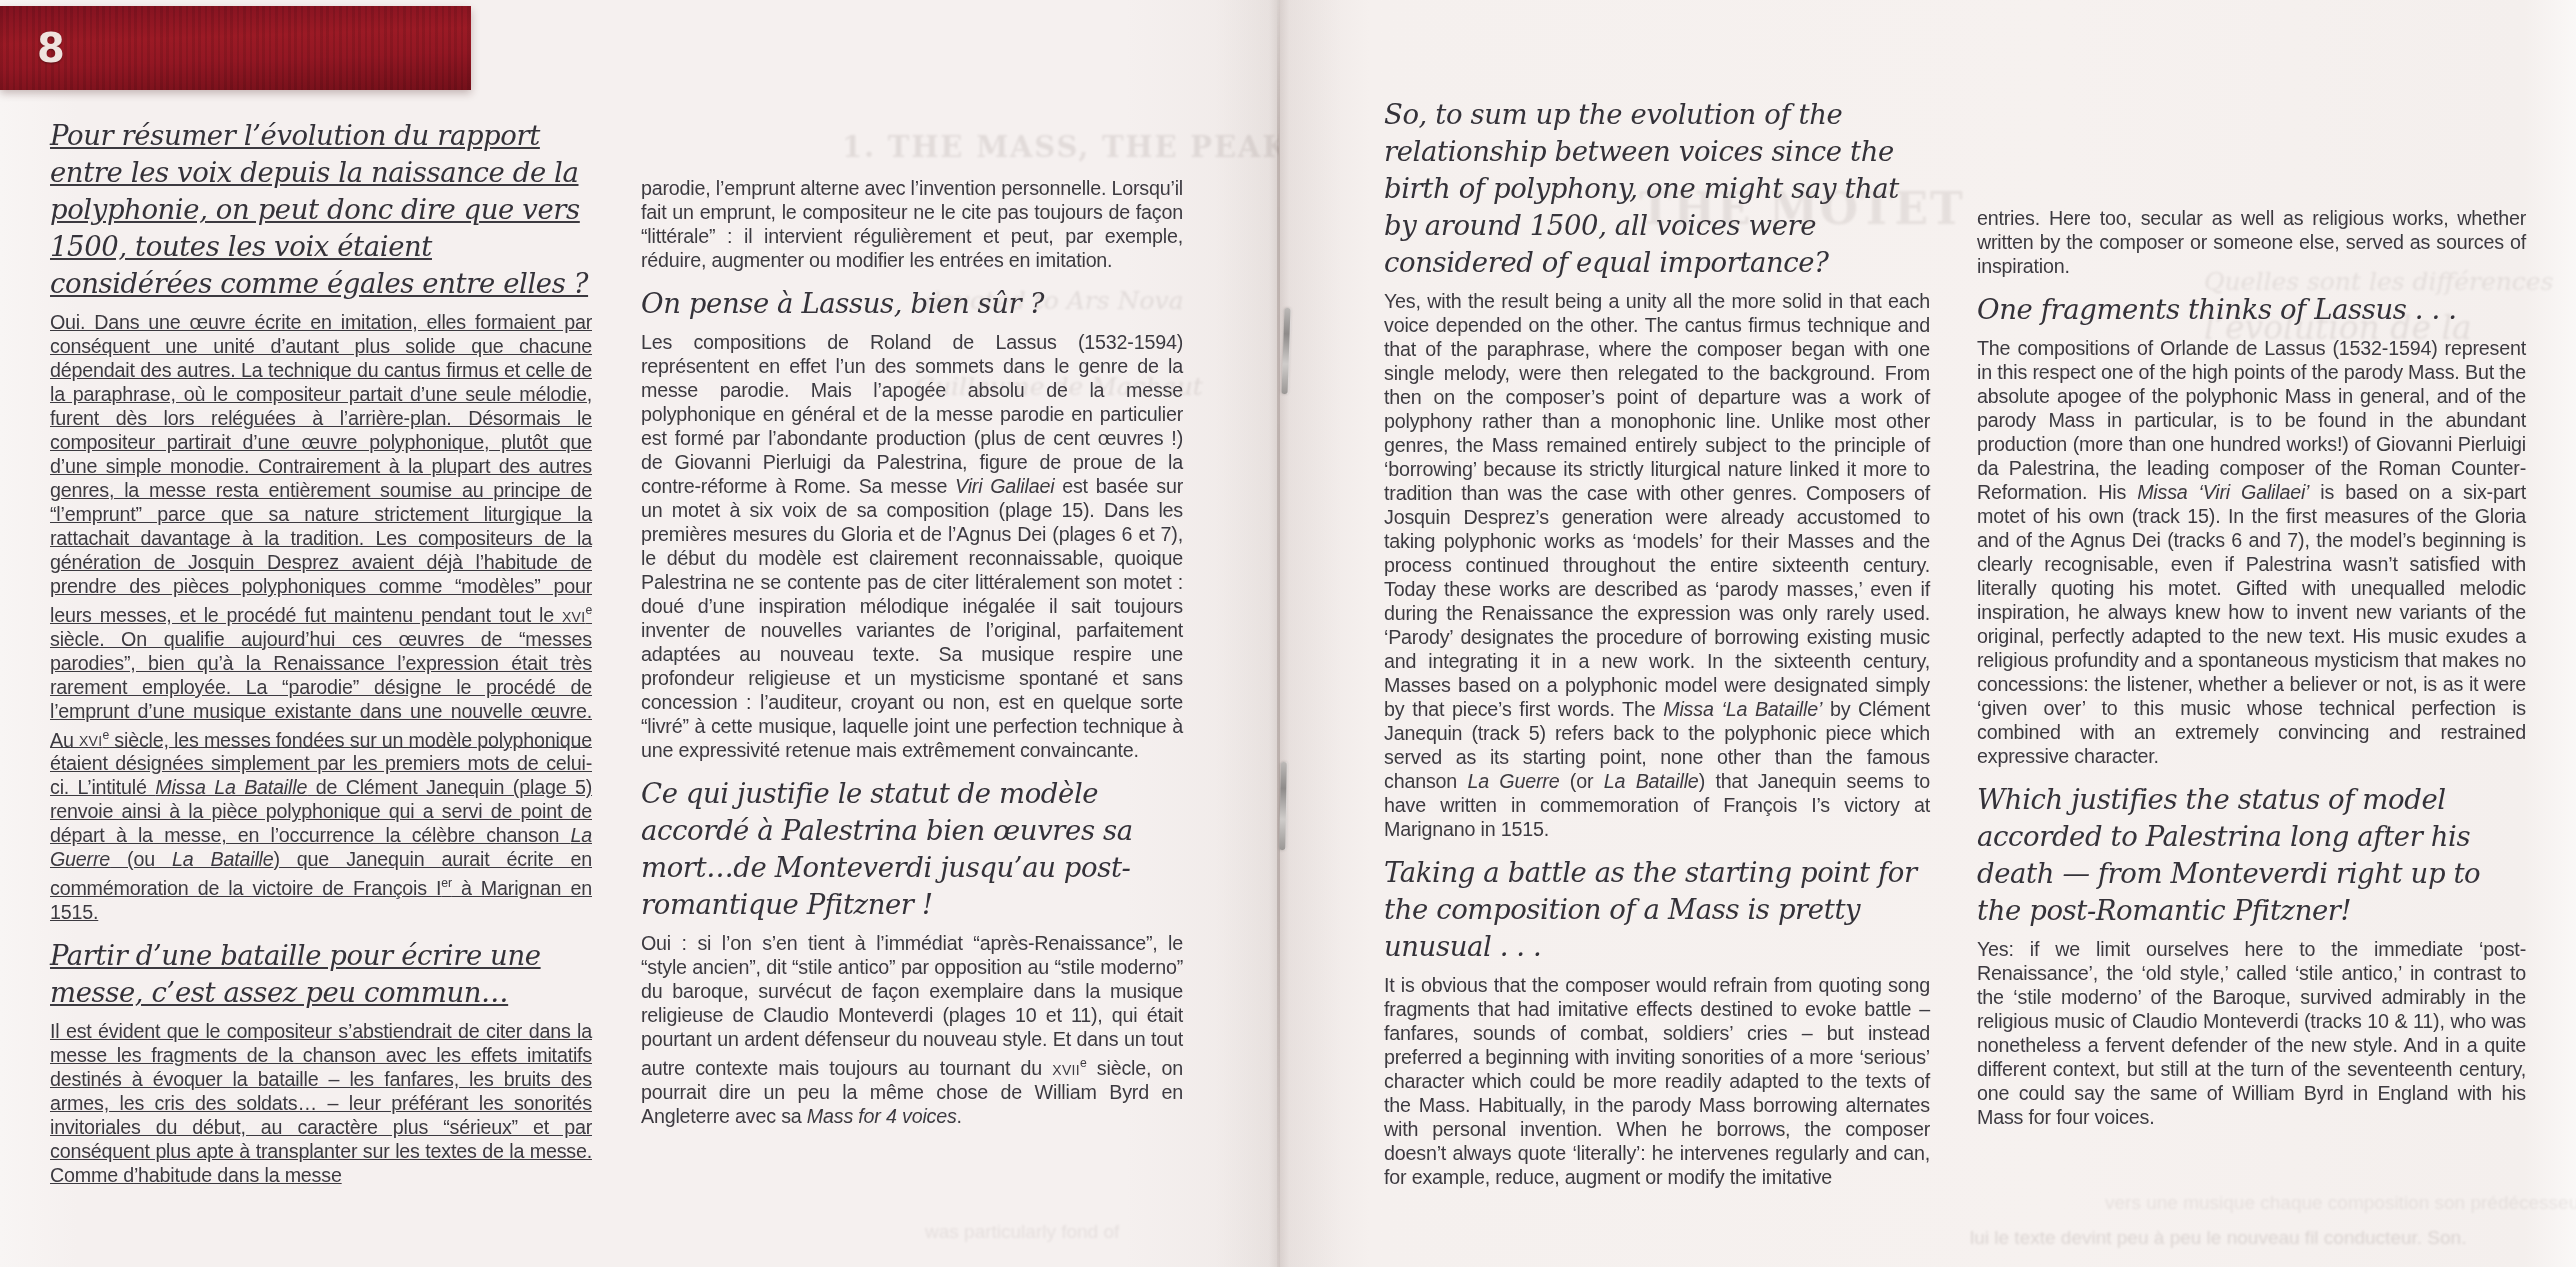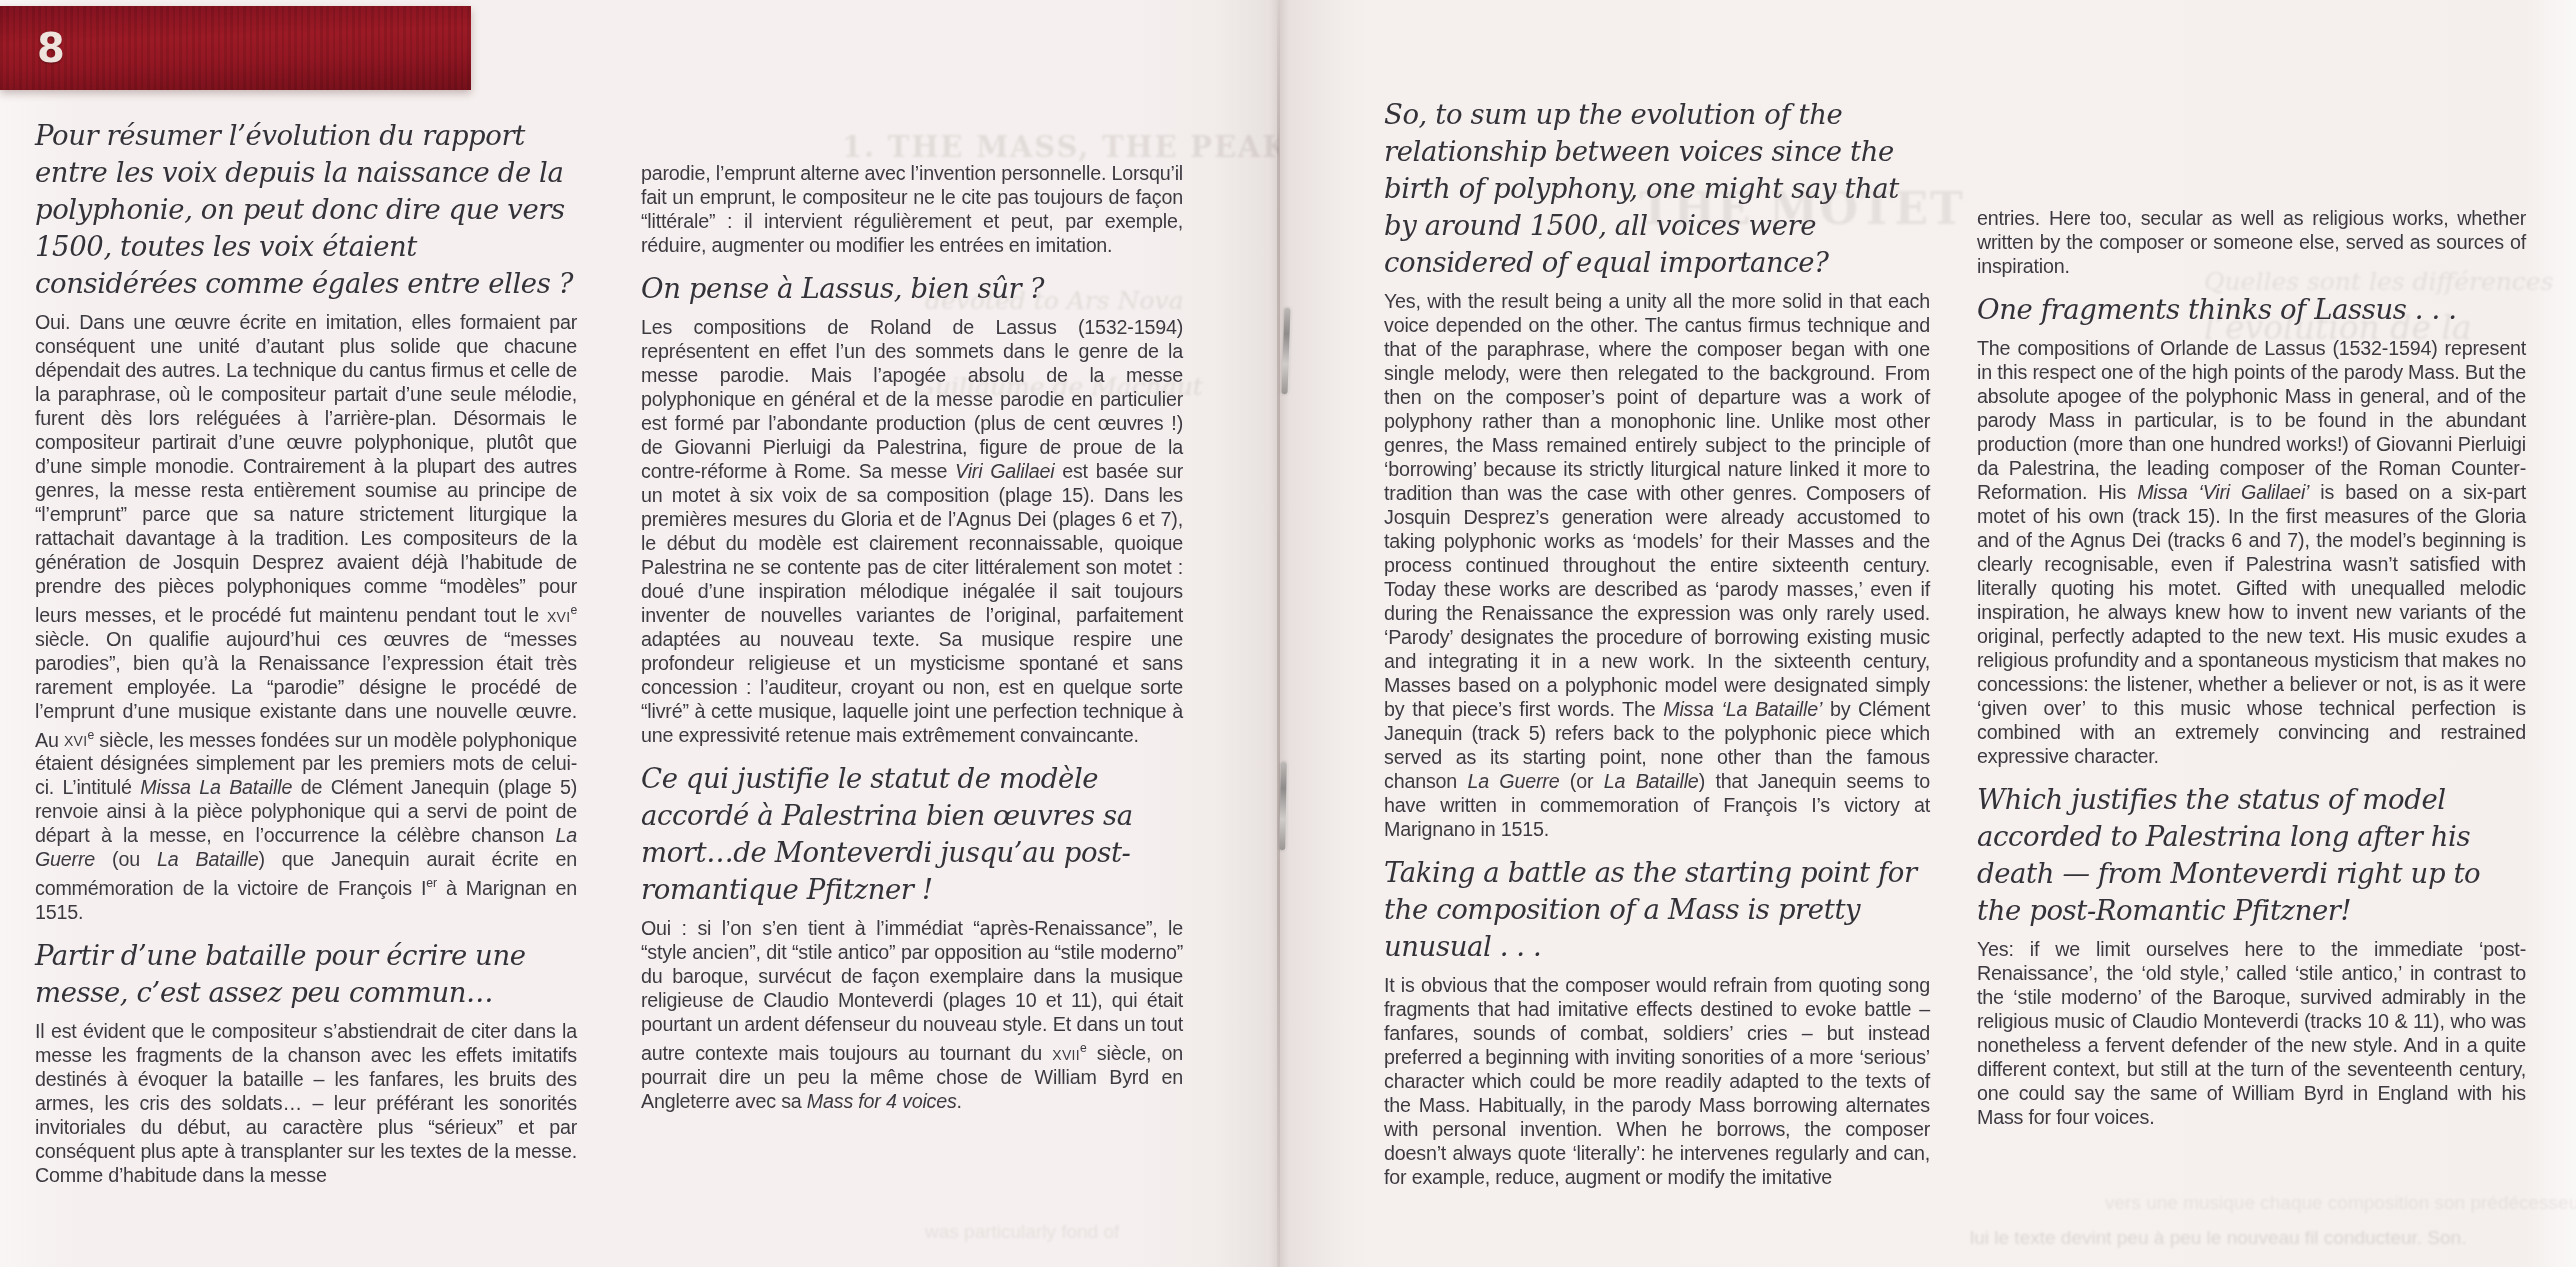--- a/index.html
+++ b/index.html
@@ -27,22 +27,22 @@
     box-shadow:0 3.7px 8.2px rgba(70,25,25,.28);
     font-family:"DejaVu Serif","Liberation Serif",serif;
   }
   .banner-left{left:0;top:5.5px;width:471px;height:84px;}
   .banner .title{flex:1;text-align:center;font-size:37px;letter-spacing:0.9px;text-shadow:0 0.9px 1.8px rgba(40,0,0,.5);}
   .banner .pagenum{font-size:40px;font-weight:bold;font-family:"DejaVu Sans","Liberation Sans",sans-serif;text-shadow:0 0.9px 1.8px rgba(40,0,0,.5);}
   .banner-left .pagenum{margin-left:37px;}
 
   
   .col{position:absolute;color:#3c3a40;}
-  #colA{left:35px;top:117px;width:542px;}
-  #colB{left:641px;top:161px;width:542px;}
+  #colA{left:50px;top:117px;width:542px;text-decoration:underline;}
+  #colB{left:641px;top:176px;width:542px;}
   #colC{left:1384px;top:96px;width:546px;}
   #colD{left:1977px;top:206px;width:549px;}
 
   .col p{margin:0;}
   .col p.a{
     font:19.7px/24px "Liberation Sans",sans-serif;
     letter-spacing:-0.2px;
     text-align:justify;
     color:#3c3a40;
     margin:0 0 5.5px 0;

